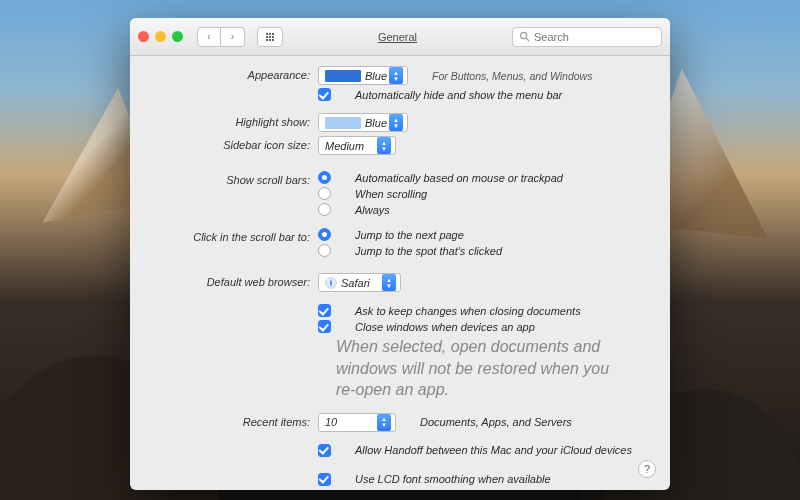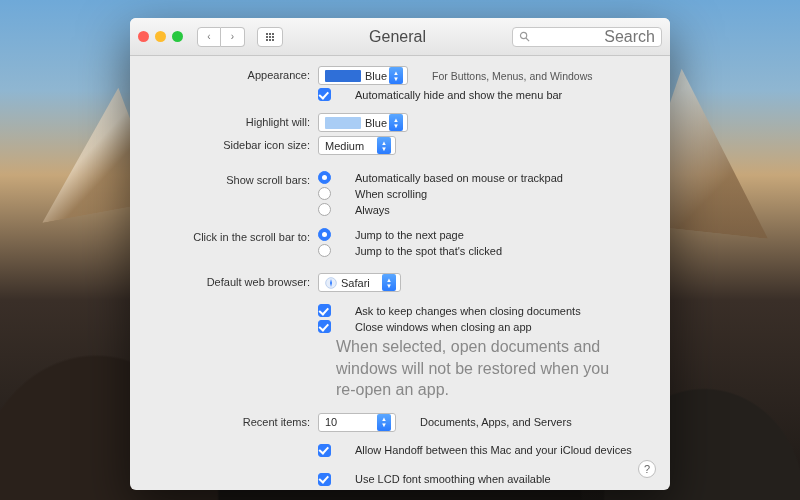--- a/index.html
+++ b/index.html
@@ -39,27 +39,27 @@
   .dot.red{background:#ff5f57;} .dot.yel{background:#febc2e;} .dot.grn{background:#28c840;}
   .navseg { display:flex; margin-left:8px; }
   .segbtn { width:24px; height:20px; background:#fff; border:1px solid #c3c3c3;
     display:flex; align-items:center; justify-content:center; color:#777; font-size:10px;}
   .segbtn:first-child{border-radius:4px 0 0 4px;}
   .segbtn:last-child{border-radius:0 4px 4px 0; border-left:none;}
   .gridbtn { width:26px; height:20px; margin-left:6px; background:#fff; border:1px solid #c3c3c3;
     border-radius:4px; display:flex; align-items:center; justify-content:center;}
   .griddots{display:grid;grid-template-columns:repeat(3,2px);grid-template-rows:repeat(3,2px);gap:1px;}
   .griddots span{background:#666;width:2px;height:2px;}
-  .wtitle { flex:1; text-align:center; font-size:16px; color:#4a4a4a; }
+  .wtitle { flex:1; text-align:center; font-size:11px; color:#4a4a4a;text-decoration:underline; }
   .searchwrap { width:150px; height:20px; background:#fff; border:1px solid #c8c8c8;
     border-radius:4px; display:flex; align-items:center; padding:0 6px; gap:4px; color:#9a9a9a;}
   .searchwrap svg{flex:none;}
-  .searchwrap input{border:none;outline:none;width:100%;font-size:16px;color:#444;background:transparent;text-align:right;}
-
-  .content { flex:1; overflow:auto; padding:10px 25px 12px 16px; color:#2b2b2b;}
+  .searchwrap input{border:none;outline:none;width:100%;font-size:11px;color:#444;background:transparent;}
+
+  .content { flex:1; overflow:auto; padding:10px 25px 12px 16px; color:#2b2b2b;font-style:italic;}
   .row { display:flex; align-items:flex-start; margin-bottom:4px; }
   .lbl { width:172px; text-align:right; padding-right:8px; padding-top:3px; color:#333;}
   .val { flex:1; display:flex; flex-direction:column; gap:3px; }
   .line { display:flex; align-items:center; gap:24px; }
   .sep { height:8px; }
   .sep2 { height:12px; }
 
   .select { height:19px; min-width:78px; background:#fff; border:1px solid #bcbcbc;
     border-radius:3px; display:inline-flex; align-items:center; padding:0 4px 0 6px;
     font-size:11px; position:relative; }
@@ -142,21 +142,21 @@
         <div class="line">
           <span class="cb checked"></span>
           <span>Automatically hide and show the menu bar</span>
         </div>
       </div>
     </div>
 
     <div class="sep"></div>
 
     <div class="row">
-      <div class="lbl">Highlight will:</div>
+      <div class="lbl">Highlight show:</div>
       <div class="val">
           <div class="line">
         <div class="select hl" style="width:90px">
           <span class="swatch"></span>
           <span>Blue</span>
           <span class="stepper">▲<br>▼</span>
         </div>
       </div>
         </div>
     </div>
@@ -231,21 +231,21 @@
 
     <div class="row">
       <div class="lbl"></div>
       <div class="val">
         <div class="line">
             <span class="cb checked"></span>
             <span>Ask to keep changes when closing documents</span>
           </div>
         <div class="line">
             <span class="cb checked"></span>
-            <span>Close windows when closing an app</span>
+            <span>Close windows when devices an app</span>
           </div>
         <div class="subhint">When selected, open documents and windows will not be restored when you re-open an app.</div>
       </div>
     </div>
 
     <div class="sep"></div>
 
     <div class="row">
       <div class="lbl">Recent items:</div>
       <div class="val">

